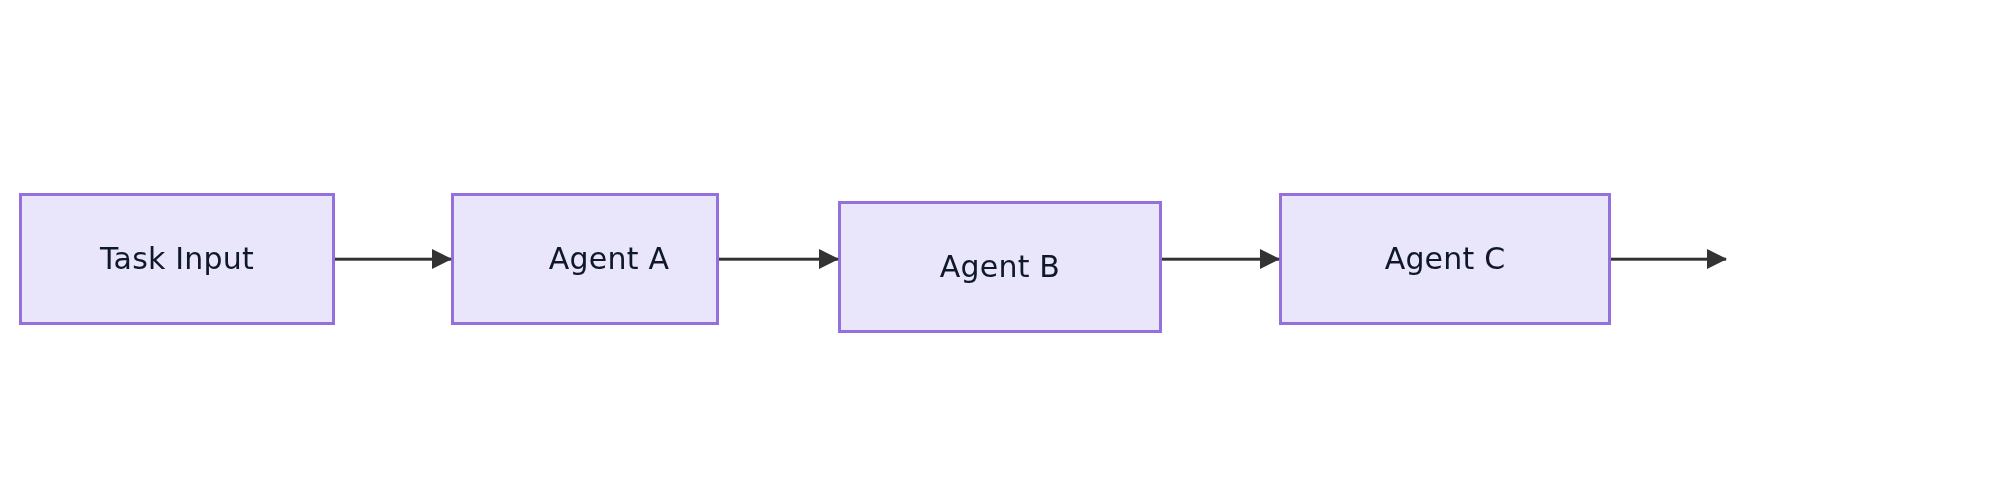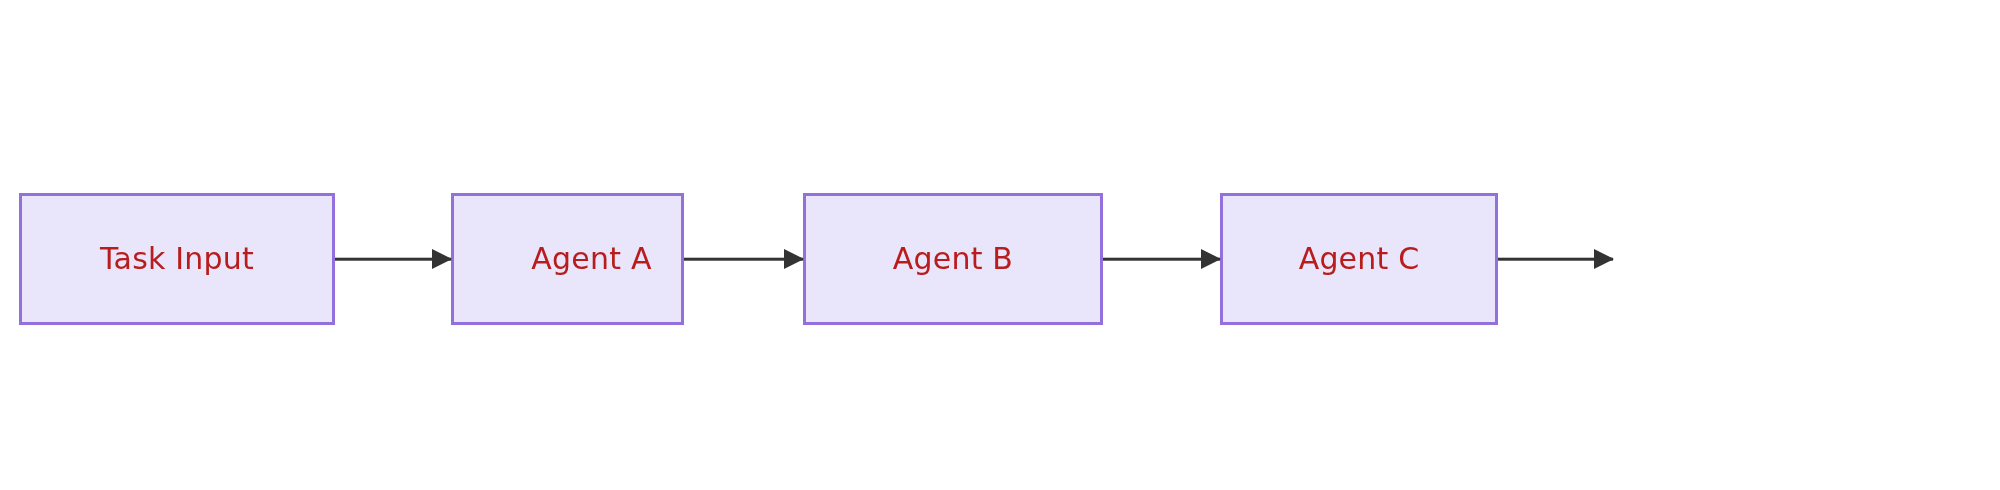--- a/index.html
+++ b/index.html
@@ -41,21 +41,21 @@
     border-radius: 0px;
     display: flex;
     align-items: center;
     justify-content: center;
     flex: 0 0 auto;
   }
   .node-label {
     font-family: "DejaVu Sans", "Liberation Sans", sans-serif;
     font-size: 30px;
     line-height: 1;
-    color: #b91c1c;
+    color: #0f172a;
     white-space: nowrap;
     letter-spacing: 0.2px;
   }
 
   .node-spacer-left {
     flex: 0 0 19px;
   }
 
   
   .edge {
@@ -81,23 +81,23 @@
     transform: translateY(-50%);
     width: 0;
     height: 0;
     border-top: 10px solid transparent;
     border-bottom: 10px solid transparent;
     border-left: 20px solid #333333;
   }
 
   
   .w-task-input   { width: 316px; }
-  .w-agent-a      { width: 233px; padding-left: 48px; }
-  .w-agent-b      { width: 300px; }
-  .w-agent-c      { width: 278px; }
+  .w-agent-a      { width: 268px; padding-left: 48px; }
+  .w-agent-b      { width: 324px; margin-top: 8px; }
+  .w-agent-c      { width: 332px; }
   .w-final-output { width: 355px; }
 
   
   .e1 { width: 116px; }
   .e2 { width: 119px; }
   .e3 { width: 117px; }
   .e4 { width: 115px; }
 </style>
 </head>
 <body>

